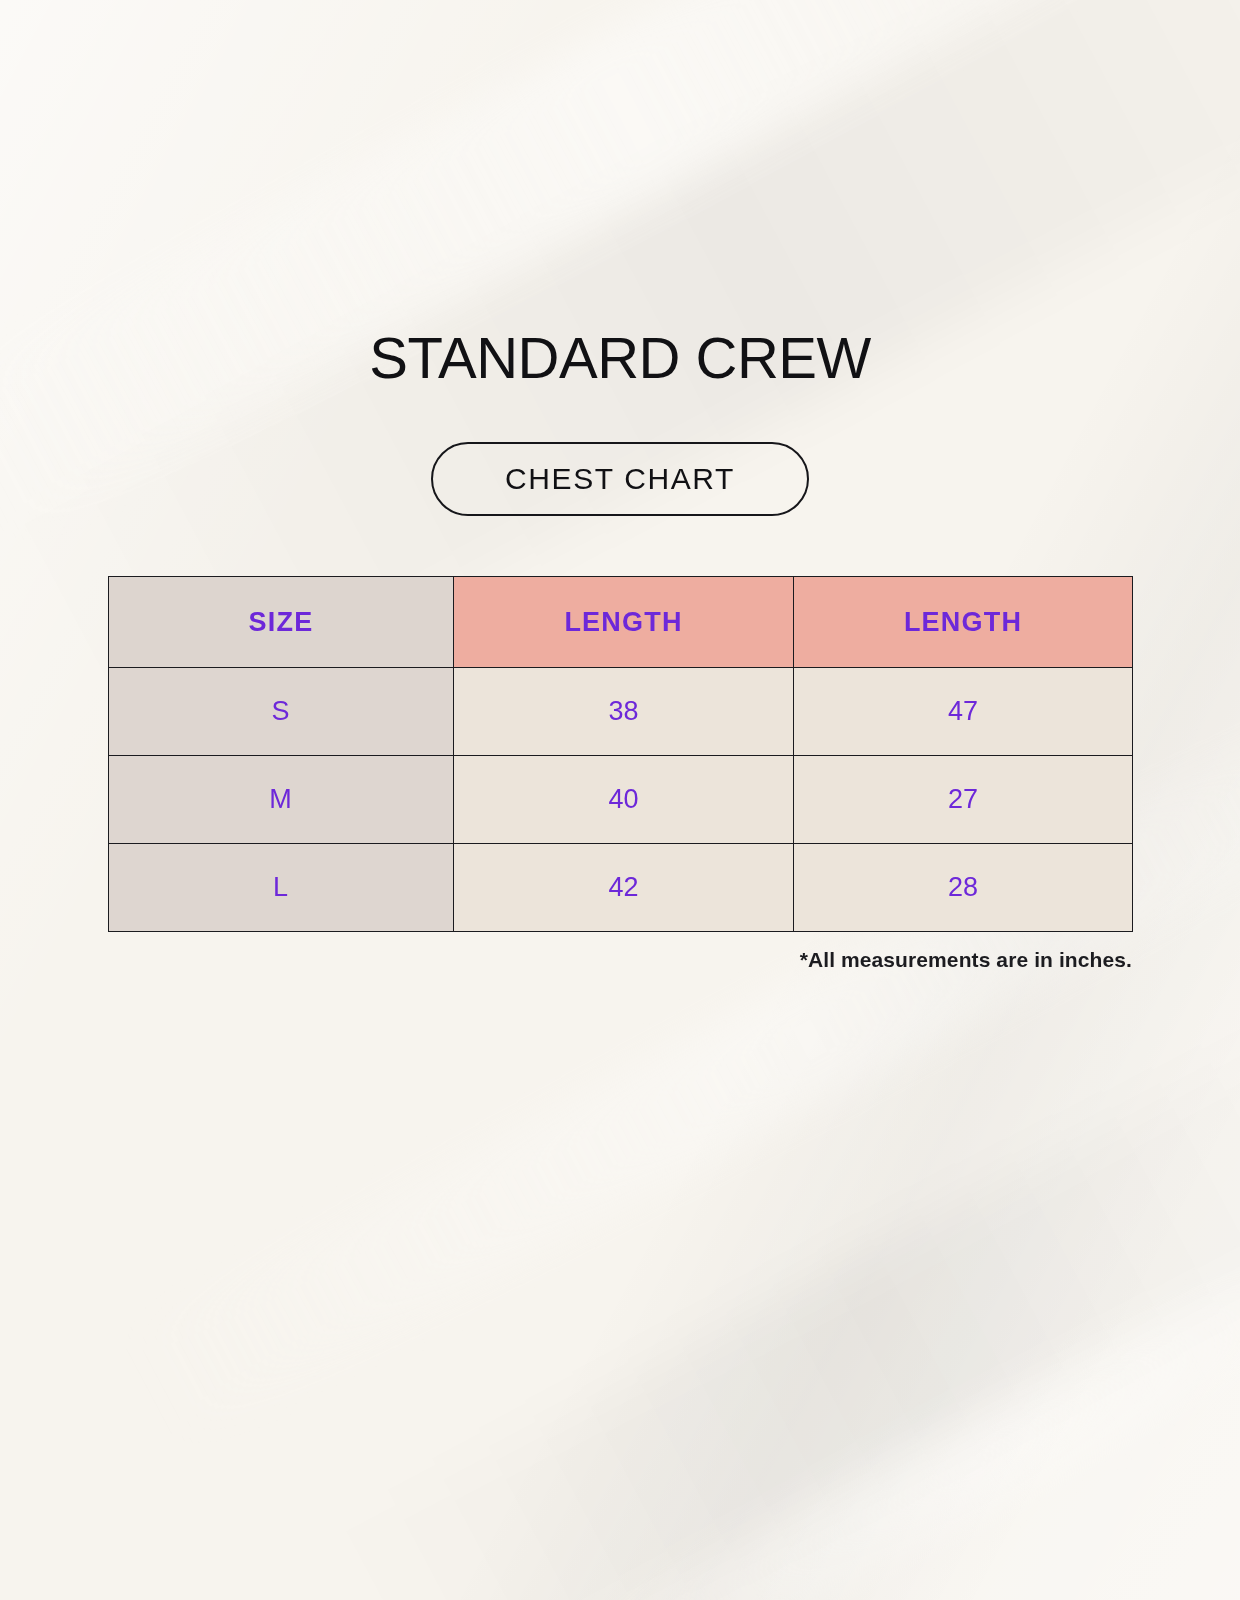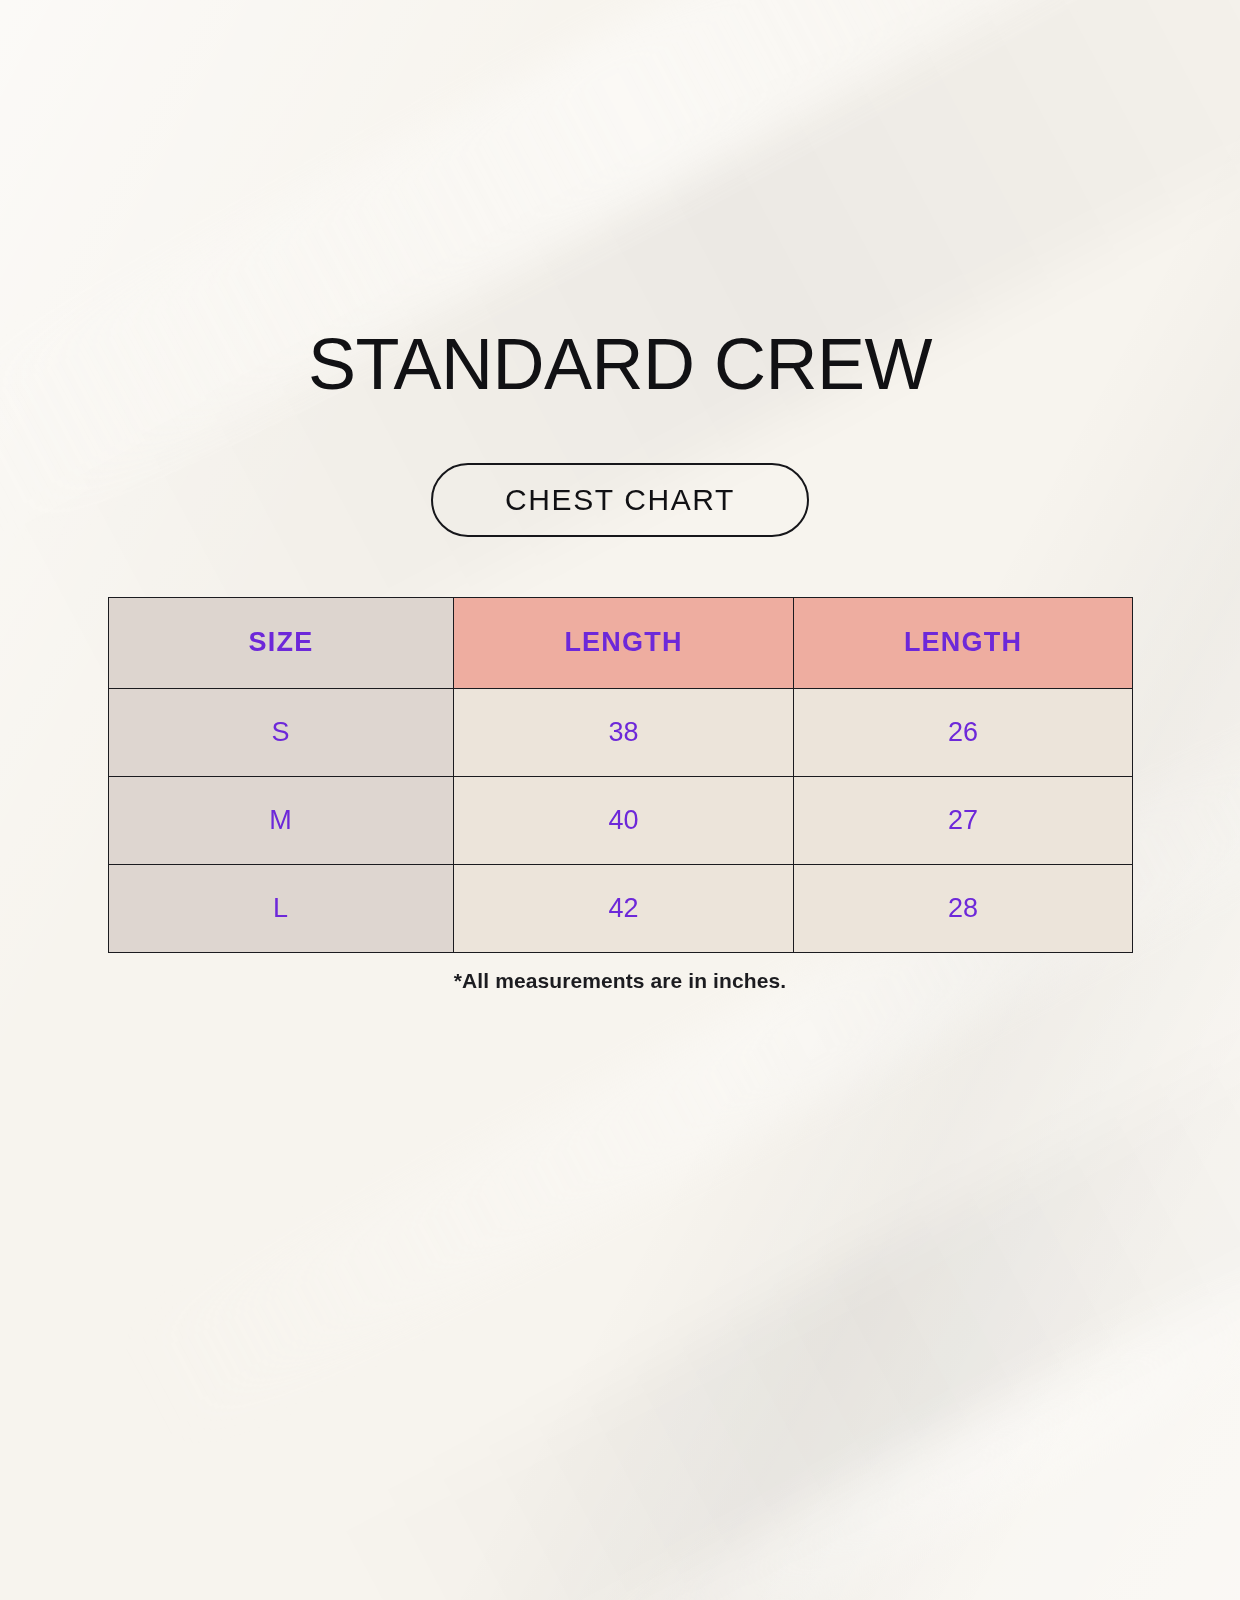--- a/index.html
+++ b/index.html
@@ -76,23 +76,23 @@
 
   .content {
     position: absolute;
     left: 0;
     top: 0;
     width: 1240px;
   }
 
   .title {
     margin: 0;
-    padding: 7px 120px;
+    padding: 0 120px;
     text-align: center;
-    font-size: 72px;
+    font-size: 58px;
     line-height: 0.97;
     font-weight: 400;
     letter-spacing: -0.5px;
     padding-top: 330px;
     color: #111114;
   }
   .title-line-2 { display: block; }
 
   .pill-wrap {
     display: flex;
@@ -151,21 +151,21 @@
     font-size: 28px;
   }
   td.cell-value {
     background: #ece4da;
     font-size: 28px;
   }
 
   .footnote {
     width: 1024px;
     margin: 16px auto 12px auto;
-    text-align: center;
+    text-align: right;
     font-size: 21px;
     font-weight: 700;
     color: #1c1c20;
     letter-spacing: 0.1px;
   }
 </style>
 </head>
 <body>
 
 <div class="page">
@@ -197,21 +197,21 @@
           <tr>
             <th class="head-size">SIZE</th>
             <th class="head-chest">LENGTH</th>
             <th class="head-length">LENGTH</th>
           </tr>
         </thead>
         <tbody>
           <tr>
             <td class="cell-size">S</td>
             <td class="cell-value">38</td>
-            <td class="cell-value">26</td>
+            <td class="cell-value">47</td>
           </tr>
           <tr>
             <td class="cell-size">M</td>
             <td class="cell-value">40</td>
             <td class="cell-value">27</td>
           </tr>
           <tr>
             <td class="cell-size">L</td>
             <td class="cell-value">42</td>
             <td class="cell-value">28</td>

